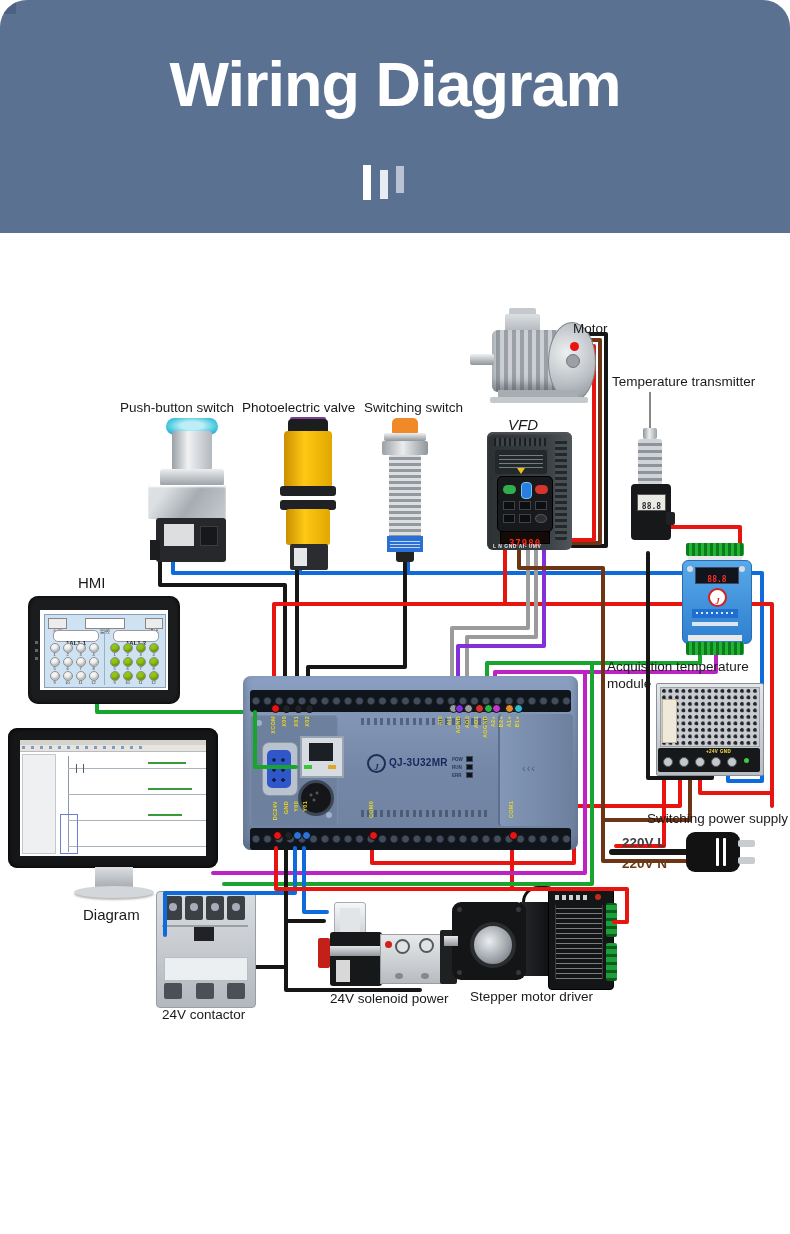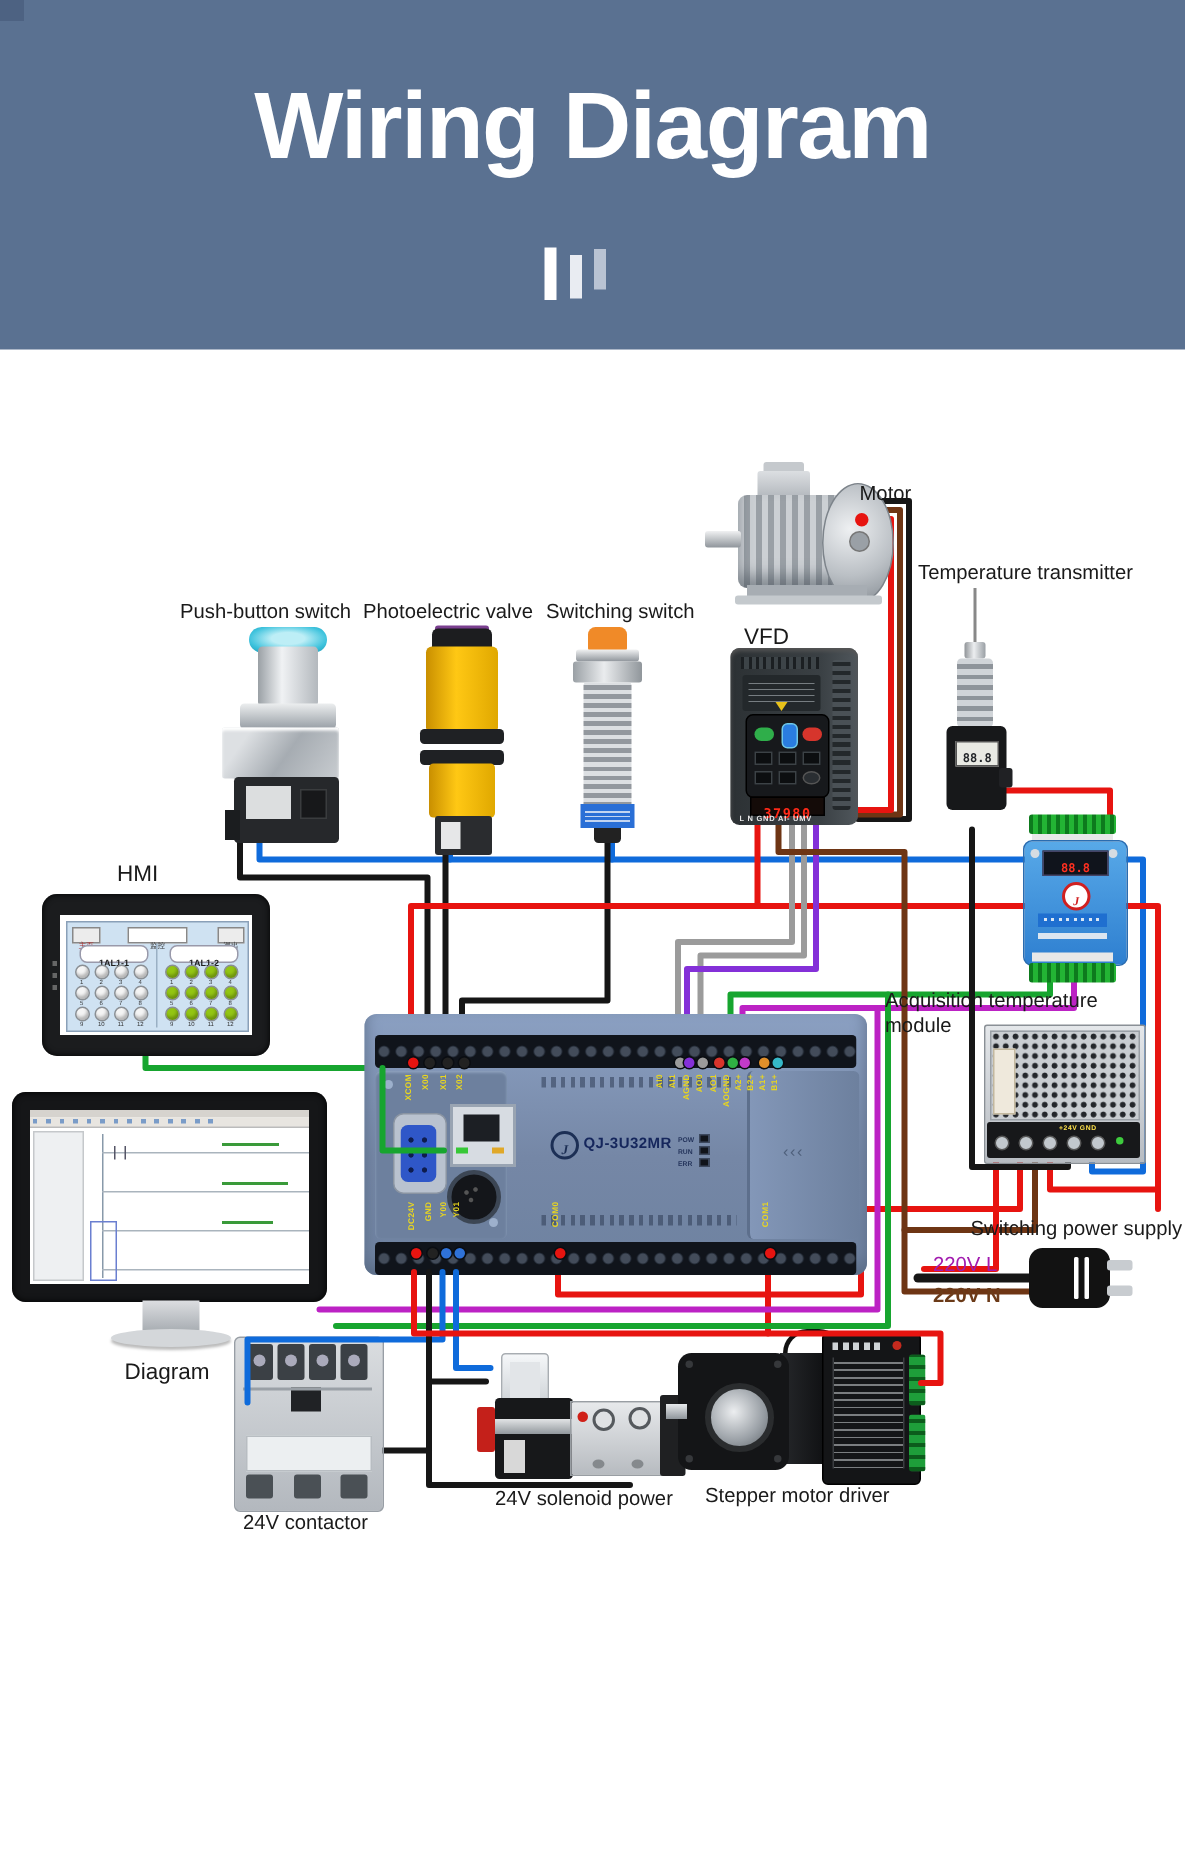--- a/index.html
+++ b/index.html
@@ -1,17 +1,17 @@
 <!DOCTYPE html>
 <html><head>
 <meta charset="utf-8">
 <style>
   html,body{margin:0;padding:0;background:#fff;}
   #stage{position:relative;width:790px;height:1234px;background:#fff;overflow:hidden;
-         font-family:"Liberation Sans",sans-serif;}
+         font-family:"Liberation Sans",sans-serif;border-radius:27px;}
   .abs{position:absolute;}
   
   #banner{position:absolute;left:0;top:0;width:790px;height:233px;background:#5a7191;}
   #banner .corner{position:absolute;left:0;top:0;width:16px;height:14px;background:#4d6282;}
   #banner h1{position:absolute;left:0;top:48px;width:790px;margin:0;text-align:center;
              font-size:63px;font-weight:700;color:#fff;letter-spacing:-1px;}
   .bar{position:absolute;width:8px;}
   
   svg.wires{position:absolute;left:0;top:0;pointer-events:none;}
   #wires-below{z-index:1;} #wires-above{z-index:3;}
@@ -502,25 +502,25 @@
       <div class="abs" style="left:6px;top:16px;width:46px;height:74px;background:repeating-linear-gradient(0deg,rgba(207,211,214,.55) 0 1px,rgba(0,0,0,0) 1px 5px);border-left:1px solid #3a3d40;border-right:1px solid #3a3d40;"></div>
       <div class="abs" style="left:57px;top:14px;width:11px;height:34px;background:#1e9e3a;border-radius:2px;background-image:repeating-linear-gradient(0deg,#0c5c1c 0 3px,rgba(0,0,0,0) 3px 8px);"></div>
       <div class="abs" style="left:57px;top:54px;width:11px;height:38px;background:#1e9e3a;border-radius:2px;background-image:repeating-linear-gradient(0deg,#0c5c1c 0 3px,rgba(0,0,0,0) 3px 8px);"></div>
     </div>
   </div>
 
   <div class="lbl" style="left:120px;top:400px;">Push-button switch</div>
   <div class="lbl" style="left:242px;top:400px;">Photoelectric valve</div>
   <div class="lbl" style="left:364px;top:400px;">Switching switch</div>
   <div class="lbl" style="left:573px;top:321px;">Motor</div>
-  <div class="lbl big" style="left:496px;top:416px;">VFD</div>
+  <div class="lbl big" style="left:508px;top:416px;font-style:italic;">VFD</div>
   <div class="lbl" style="left:612px;top:374px;">Temperature transmitter</div>
   <div class="lbl big" style="left:78px;top:574px;">HMI</div>
-  <div class="lbl" style="left:590px;top:658px;width:145px;white-space:normal;line-height:17px;">Acquisition temperature module</div>
+  <div class="lbl" style="left:607px;top:658px;width:145px;white-space:normal;line-height:17px;">Acquisition temperature module</div>
   <div class="lbl" style="left:647px;top:811px;">Switching power supply</div>
-  <div class="lbl" style="left:622px;top:835px;color:#a21caf;font-weight:400;">220V L</div>
+  <div class="lbl" style="left:622px;top:835px;color:#404040;font-weight:700;">220V L</div>
   <div class="lbl" style="left:622px;top:856px;color:#6b3a18;font-weight:700;">220V N</div>
   <div class="lbl big" style="left:83px;top:906px;">Diagram</div>
   <div class="lbl" style="left:162px;top:1007px;">24V contactor</div>
   <div class="lbl" style="left:330px;top:991px;">24V solenoid power</div>
   <div class="lbl" style="left:470px;top:989px;">Stepper motor driver</div>
 
 </div>
 
 </body></html>

